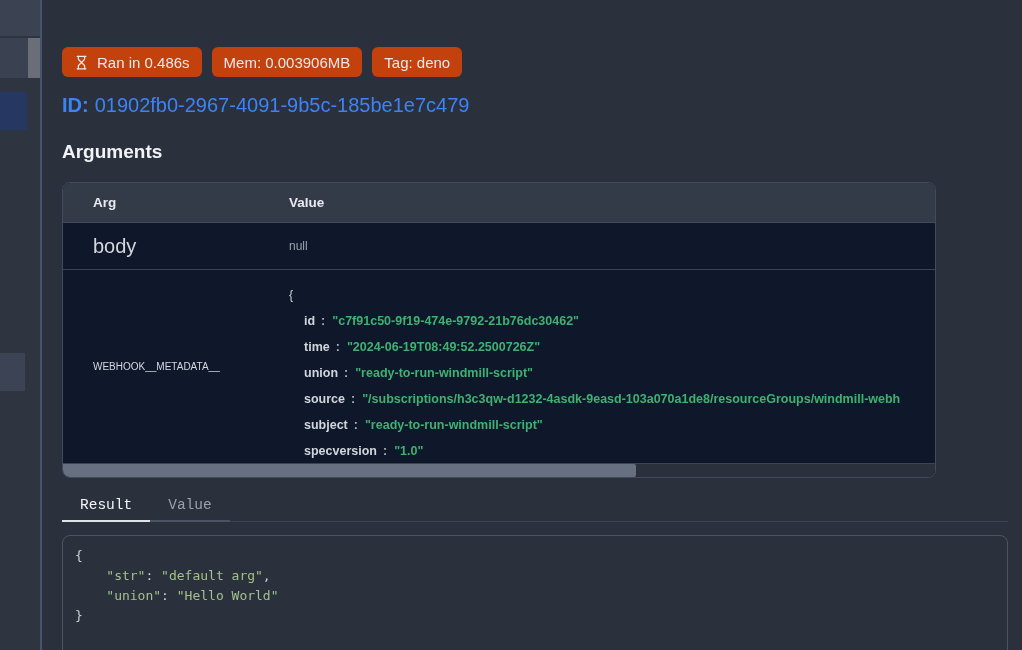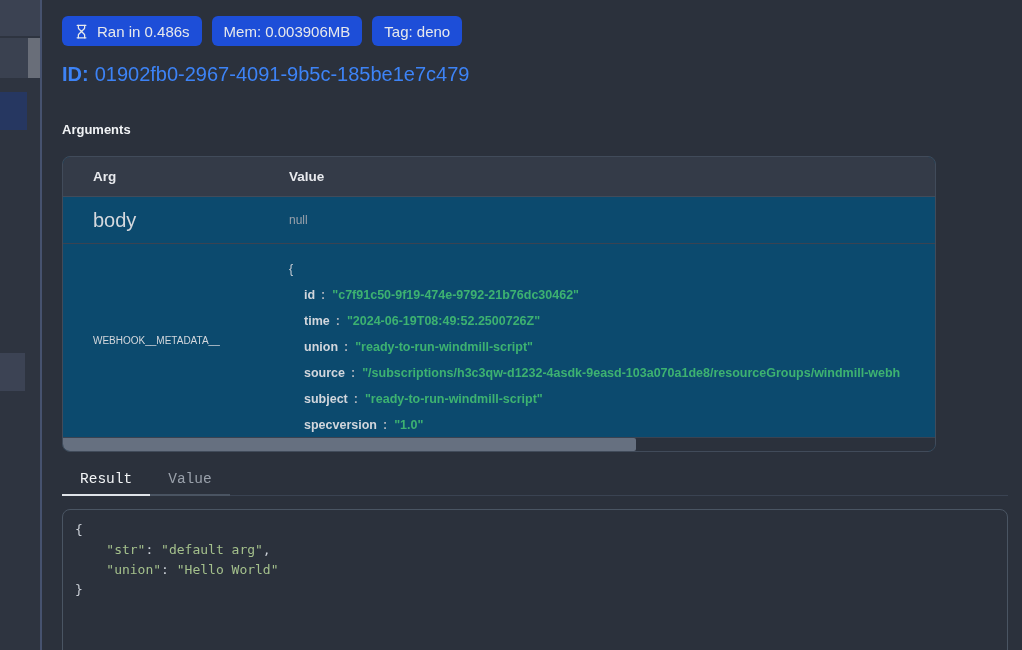--- a/index.html
+++ b/index.html
@@ -19,36 +19,36 @@
   .sb-block-blue   { position: absolute; left: 0; top: 92px; width: 27px; height: 38px; background: #263761; }
   .sb-block-gray   { position: absolute; left: 0; top: 353px; width: 25px; height: 38px; background: #3c4354; }
   .sb-divider { position: absolute; left: 40px; top: 0; width: 2px; height: 650px; background: #46526f; }
 
   
   .main { position: absolute; left: 42px; top: 0; right: 0; bottom: 0; padding: 16px 14px 0 20px; }
 
   .badges { display: flex; gap: 10px; align-items: center; }
   .badge {
     display: inline-flex; align-items: center; gap: 8px;
-    background: #1d4ed8; border-radius: 6px;
+    background: #c2410c; border-radius: 6px;
     padding: 5px 12px; height: 30px;
-    font-size: 15px; color: #e7e9ec; white-space: nowrap;
+    font-size: 15px; color: #e7e9ec; white-space: nowrap; margin-top: 31px;
   }
   .badge svg { display: block; }
 
   .id-line { margin-top: 17px; font-size: 20px; color: #3d83f6; }
   .id-line .id-label { font-weight: 700; margin-right: 6px; }
 
-  .section-heading { margin-top: 36px; font-size: 13px; font-weight: 700; color: #f1f3f5; }
+  .section-heading { margin-top: 24px; font-size: 19px; font-weight: 700; color: #f1f3f5; }
 
   
   .args-table {
     margin-top: 19px; width: 874px;
     border: 1px solid #414b5a; border-radius: 8px;
-    overflow: hidden; background: #0c4a6e;
+    overflow: hidden; background: #0f172a;
   }
   .t-header { display: flex; height: 40px; align-items: center; background: #343b48; border-bottom: 1px solid #414b5a; }
   .t-header .c1, .t-row .c1 { width: 226px; padding-left: 30px; flex: none; }
   .t-header .c2, .t-row .c2 { flex: 1; min-width: 0; }
   .t-header div { font-size: 13.5px; font-weight: 700; color: #e8eaee; }
   .t-row { display: flex; }
   .row-body { height: 47px; align-items: center; border-bottom: 1px solid #3a4352; }
   .row-body .c1 { font-size: 20px; color: #d5d8dd; }
   .row-body .c2 { font-size: 12px; color: #9aa1ab; }
   .row-meta { height: 194px; border-bottom: 1px solid #3a4352; }

